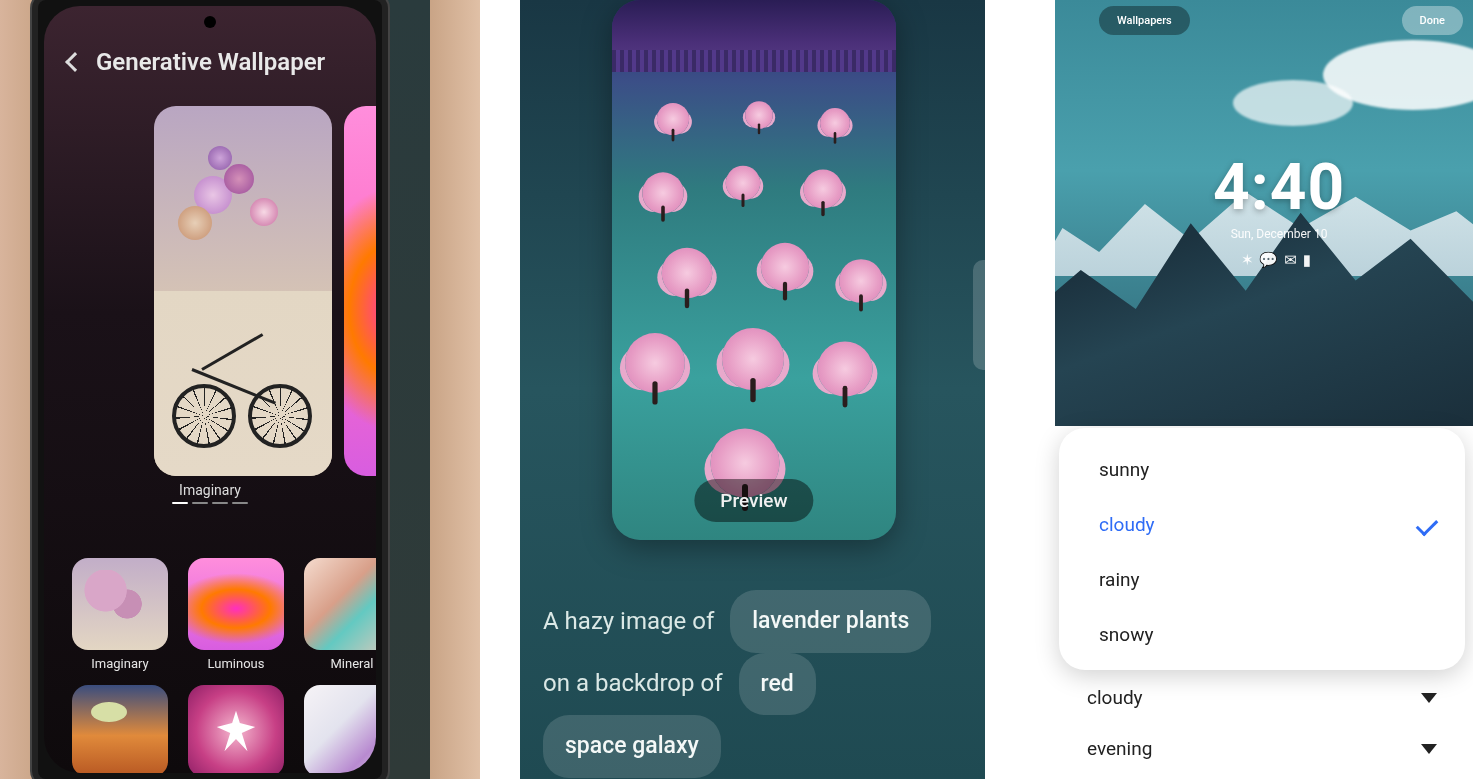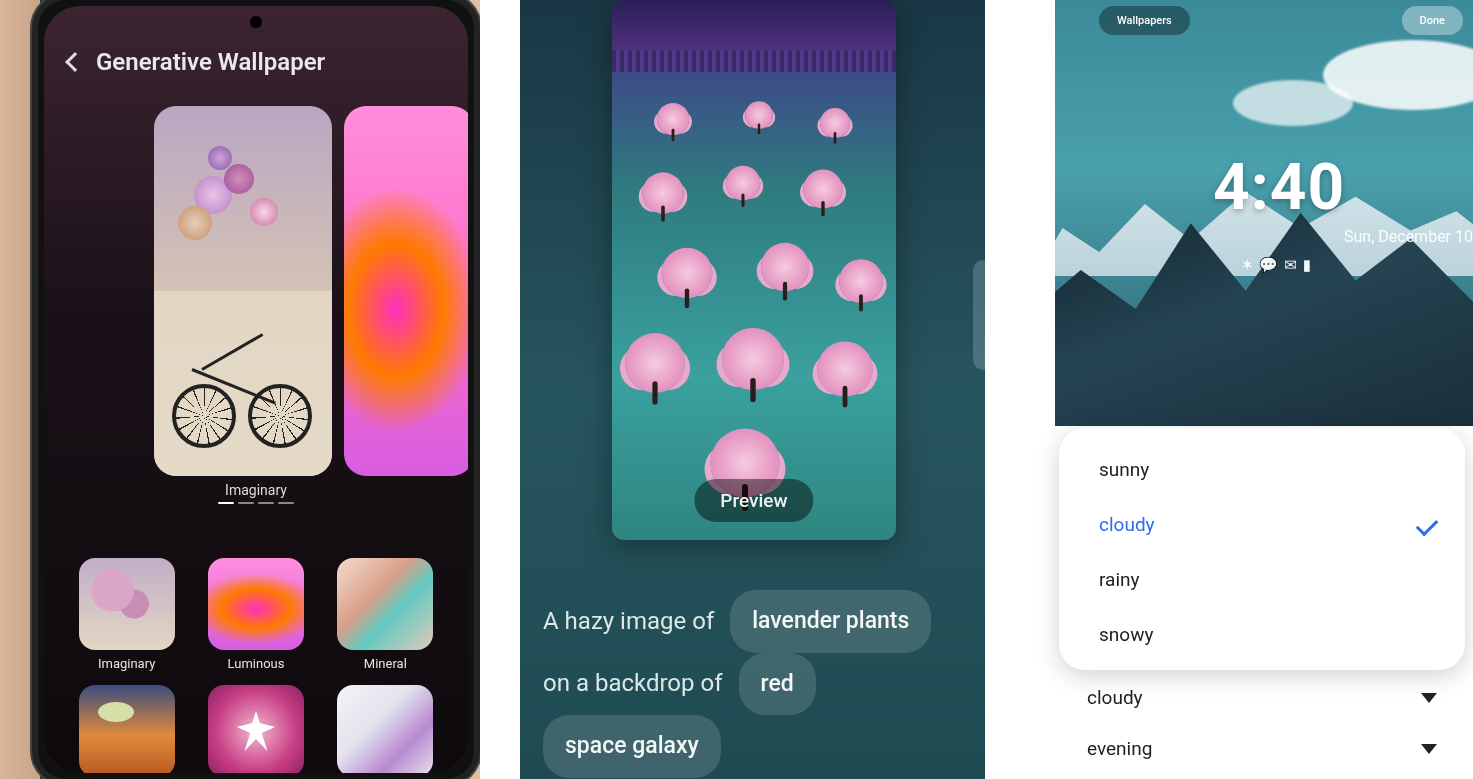--- a/index.html
+++ b/index.html
@@ -27,24 +27,24 @@
     top: 0;
     bottom: 0;
     background: linear-gradient(90deg,#d8b49c,#c9a486);
   }
   .hand-left { left: 0; }
   .hand-right { right: 0; width: 50px; background: linear-gradient(270deg,#e0c0a6,#c9a486); }
   .phone {
     position: absolute;
     left: 38px;
     top: 0;
-    width: 436px;
+    width: 344px;
     height: 779px;
     background: #111;
-    border-radius: 28px;
+    border-radius: 8px;
     box-shadow: 0 0 0 6px #222, 0 0 0 8px #444;
     overflow: hidden;
   }
   .phone-screen {
     position: absolute;
     inset: 6px;
     border-radius: 36px;
     background: linear-gradient(180deg,#3c2430 0%,#1a1118 40%,#0e0a0c 100%);
     color: #eee;
     overflow: hidden;
@@ -131,21 +131,21 @@
   .style-label{font-size:13px;color:#e5e5e5;}
 
   
   .panel2 {
     width: 465px; height:779px;
     background: linear-gradient(180deg,#193744 0%,#27555e 50%,#1f4a52 100%);
     position:relative; color:#eaf1f0; overflow:hidden;
   }
   .p2-card{
     position:absolute; left:92px; top:0; width:284px; height:540px;
-    border-radius:12px; overflow:hidden;
+    border-radius:28px; overflow:hidden;
     background: linear-gradient(180deg,#2a2b6a 0%,#3b4f87 15%,#2f7b7f 35%,#3aa19e 70%,#2f8580 100%);
     box-shadow: 0 8px 30px rgba(0,0,0,.35);
   }
   .forest{position:absolute;top:0;left:0;right:0;height:70px;background:linear-gradient(180deg,#2a1d55 0%,#4a2f78 60%,#5a3e86 100%);}
   .forest::after{content:"";position:absolute;left:0;right:0;bottom:-2px;height:22px;background:repeating-linear-gradient(90deg,#3a2a66 0 4px,#52398a 4px 8px);clip-path:polygon(0 0,100% 0,100% 100%,0 100%);}              
   .cherry{position:absolute;width:46px;height:46px;}
   .cherry .crown{position:absolute;inset:0;border-radius:50%;background:radial-gradient(circle,#f6cbe0 0%,#e79dc5 55%,#d87eb5 100%);box-shadow:-10px 4px 0 -6px #e8a9cc,10px 4px 0 -6px #e8a9cc;}
   .cherry .trunk{position:absolute;left:50%;top:80%;transform:translateX(-50%);width:4px;height:18px;background:#2a1d1d;border-radius:2px;}
   .c1{left:38px;top:96px;transform:scale(.7);} .c2{left:124px;top:92px;transform:scale(.6);} .c3{left:200px;top:100px;transform:scale(.65);}
   .c4{left:28px;top:170px;transform:scale(.9);} .c5{left:108px;top:160px;transform:scale(.75);} .c6{left:188px;top:166px;transform:scale(.85);}
@@ -202,21 +202,21 @@
   }
   .pill{
     padding:8px 18px; border-radius:22px; background:rgba(0,0,0,.35); color:#fff;
     font-size:11px; font-weight:500;
   }
   .pill.done{background:rgba(255,255,255,.35);color:#fff;}
   .clock{
     position:absolute; top:150px; left:30px; right:0; text-align:center; color:#fff;
   }
   .clock-time{font-size:64px;font-weight:700;letter-spacing:1px;text-shadow:0 2px 6px rgba(0,0,0,.3);}
-  .clock-date{font-size:16px;margin-top:2px;opacity:.95;text-align:right;}
+  .clock-date{font-size:12px;margin-top:2px;opacity:.95;}
   .clock-icons{margin-top:10px;font-size:15px;letter-spacing:6px;opacity:.95;}
   .sheet{
     position:absolute; left:34px; right:8px; top:428px;
     background:#fff; border-radius:26px; box-shadow:0 6px 24px rgba(0,0,0,.18);
     padding:14px 0 8px 12px;
   }
   .opt{
     display:flex; justify-content:space-between; align-items:center;
     padding:16px 28px; font-size:19px; color:#222;
   }

